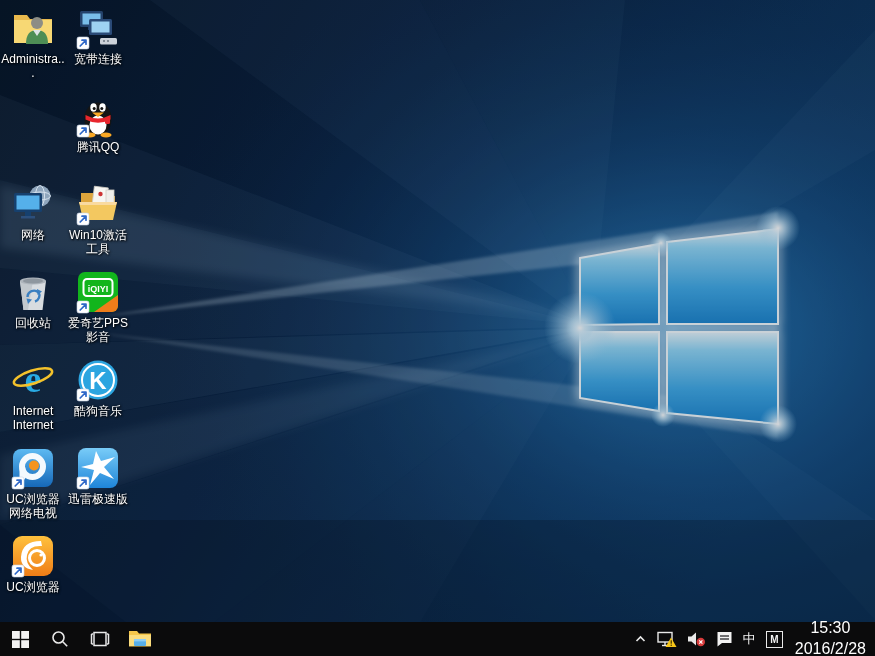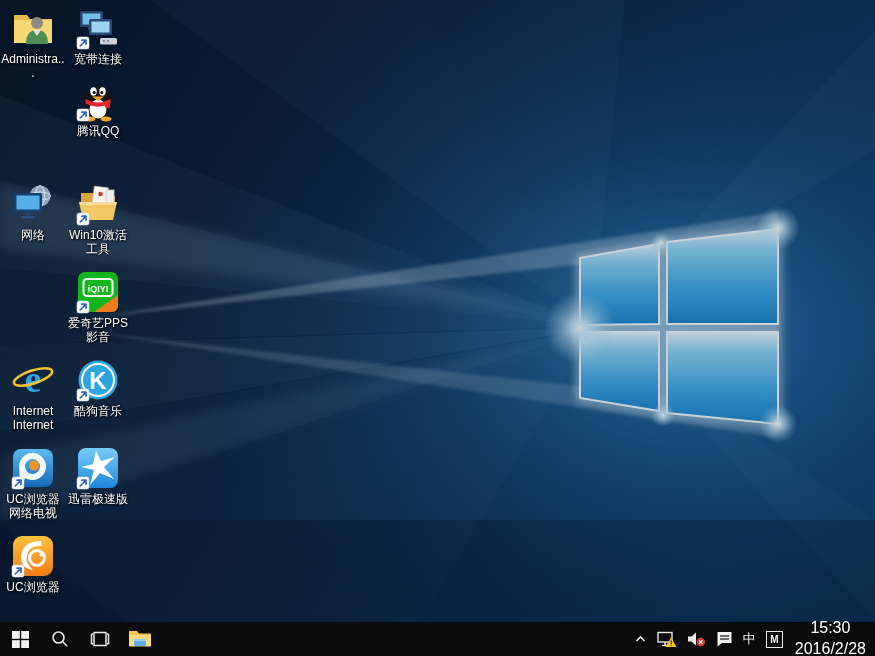--- a/index.html
+++ b/index.html
@@ -153,21 +153,21 @@
         <path d="M3 14 h38 v23 H3 Z" fill="#f7d874"></path>
         <circle cx="26" cy="17" r="6" fill="#8d8d85"></circle>
         <path d="M15 38 Q15 24 26 24 Q37 24 37 38 Z" fill="#4e8e55"></path>
         <path d="M22 24 h8 l-4 6 Z" fill="#dfe3e6"></path>
       </svg>
     </div>
     <div class="lbl">Administra...</div>
   </div>
 
 
-  <div class="dicon" style="left:66px;top:78px">
+  <div class="dicon" style="left:66px;top:94px">
     <div class="art">
       <svg width="44" height="44" viewBox="0 0 44 44">
         <ellipse cx="22" cy="25" rx="13.5" ry="16.5" fill="#151515"></ellipse>
         <ellipse cx="22" cy="31" rx="8.5" ry="9.5" fill="#ffffff"></ellipse>
         <ellipse cx="17.5" cy="13.5" rx="3.2" ry="4.2" fill="#fff"></ellipse>
         <ellipse cx="26.5" cy="13.5" rx="3.2" ry="4.2" fill="#fff"></ellipse>
         <circle cx="18.2" cy="14.5" r="1.5" fill="#111"></circle>
         <circle cx="25.8" cy="14.5" r="1.5" fill="#111"></circle>
         <polygon points="16,18.5 28,18.5 22,23" fill="#f9a825"></polygon>
         <path d="M9.5 21 Q22 28 34.5 21 L34.5 25.5 Q22 32 9.5 25.5 Z" fill="#e8262d"></path>
@@ -205,20 +205,37 @@
         </g>
         <rect x="30" y="8" width="8" height="16" fill="#efeeea" stroke="#cfccc4" stroke-width="0.8"></rect>
         <polygon points="3,20 41,20 37,38 7,38" fill="#f3c860"></polygon>
         <polygon points="3,20 41,20 40,23 4,23" fill="#f9daa0"></polygon>
         <use href="#sc-arrow"></use>
       </svg>
     </div>
     <div class="lbl">Win10激活工具</div>
   </div>
 
+  <div class="dicon" style="left:1px;top:270px">
+    <div class="art">
+      <svg width="44" height="44" viewBox="0 0 44 44">
+        <polygon points="9,11 35,11 31.5,40 12.5,40" fill="#d8dce0"></polygon>
+        <polygon points="9,11 22,11 17,40 12.5,40" fill="#c2c8cd"></polygon>
+        <ellipse cx="22" cy="11" rx="13" ry="3.6" fill="#aeb5bc"></ellipse>
+        <ellipse cx="22" cy="11" rx="10" ry="2.4" fill="#8f979f"></ellipse>
+        <g stroke="#3a7fc1" stroke-width="2.4" fill="none">
+          <path d="M16.5 27 a6.5 6.5 0 0 1 11 -4.5"></path>
+          <path d="M27.5 22 a6.5 6.5 0 0 1 -3.5 9.5"></path>
+        </g>
+        <polygon points="26,19 31,21.5 26.5,25" fill="#3a7fc1"></polygon>
+        <polygon points="21,29.5 17,34 15.5,28.5" fill="#3a7fc1"></polygon>
+      </svg>
+    </div>
+    <div class="lbl">回收站</div>
+  </div>
 
   <div class="dicon" style="left:66px;top:270px">
     <div class="art">
       <svg width="44" height="44" viewBox="0 0 44 44">
         <rect x="2" y="2" width="40" height="40" rx="7" fill="#12b51c"></rect>
         <rect x="7.5" y="9" width="29" height="17" rx="3.5" fill="none" stroke="#fff" stroke-width="2"></rect>
         <text x="22" y="21.5" text-anchor="middle" font-size="9" font-weight="bold" font-family="Liberation Sans, DejaVu Sans, sans-serif" fill="#fff">iQIYI</text>
         <path d="M42 25 V36 a6 6 0 0 1 -6 6 H18 Z" fill="#ef7d1a"></path>
         <use href="#sc-arrow"></use>
       </svg>

